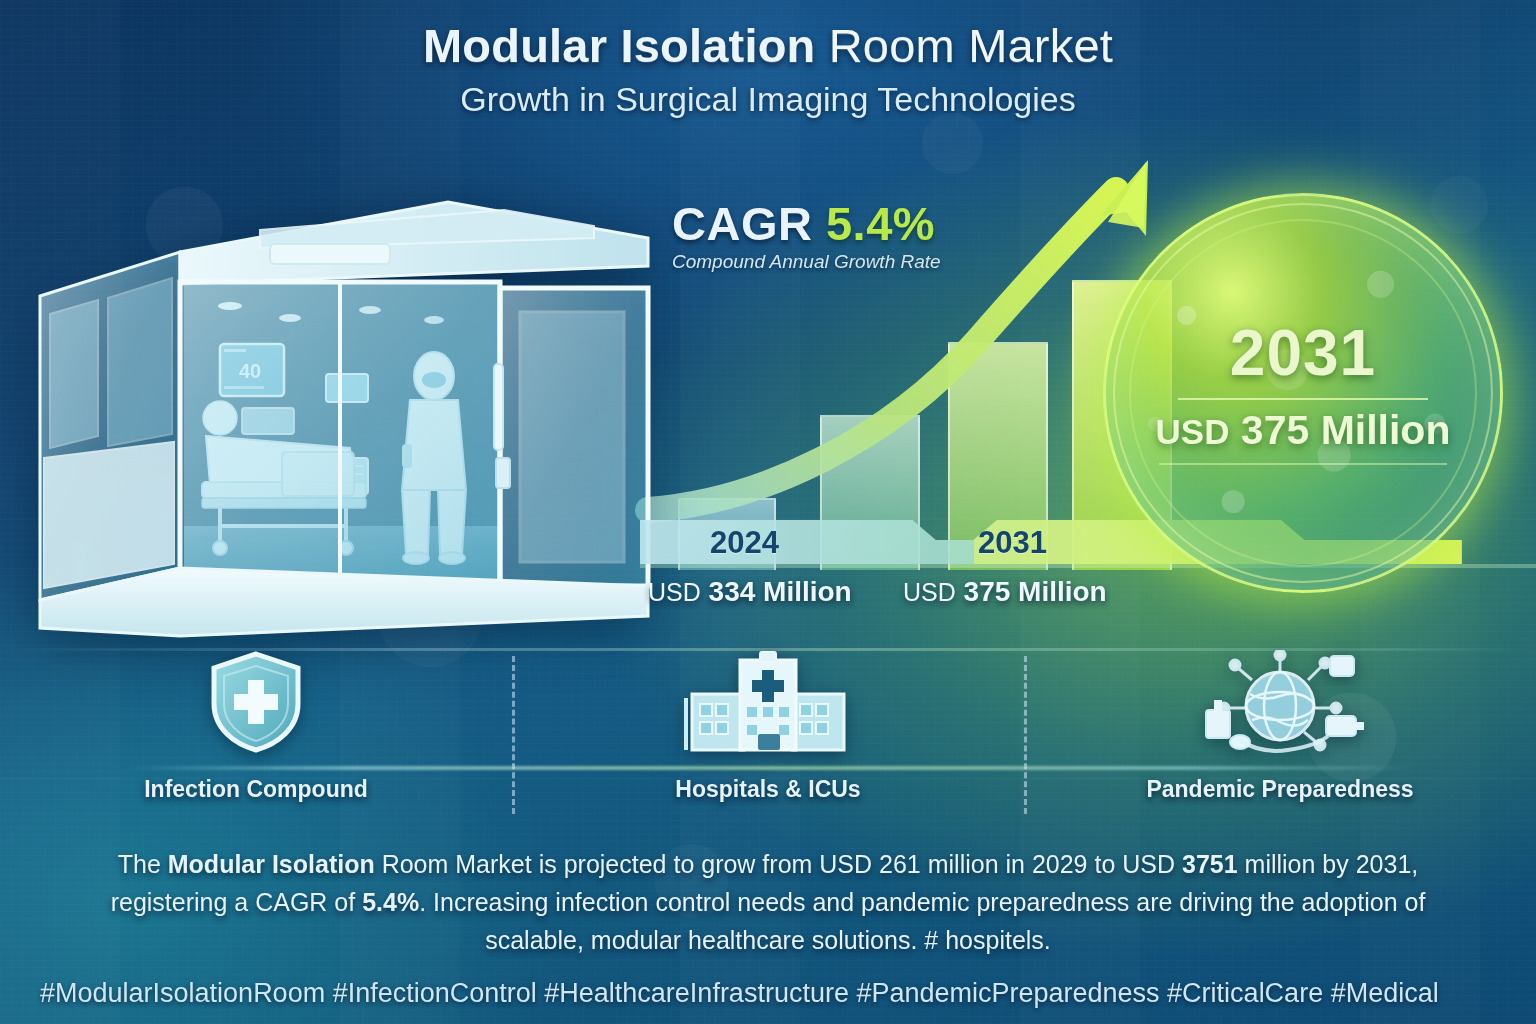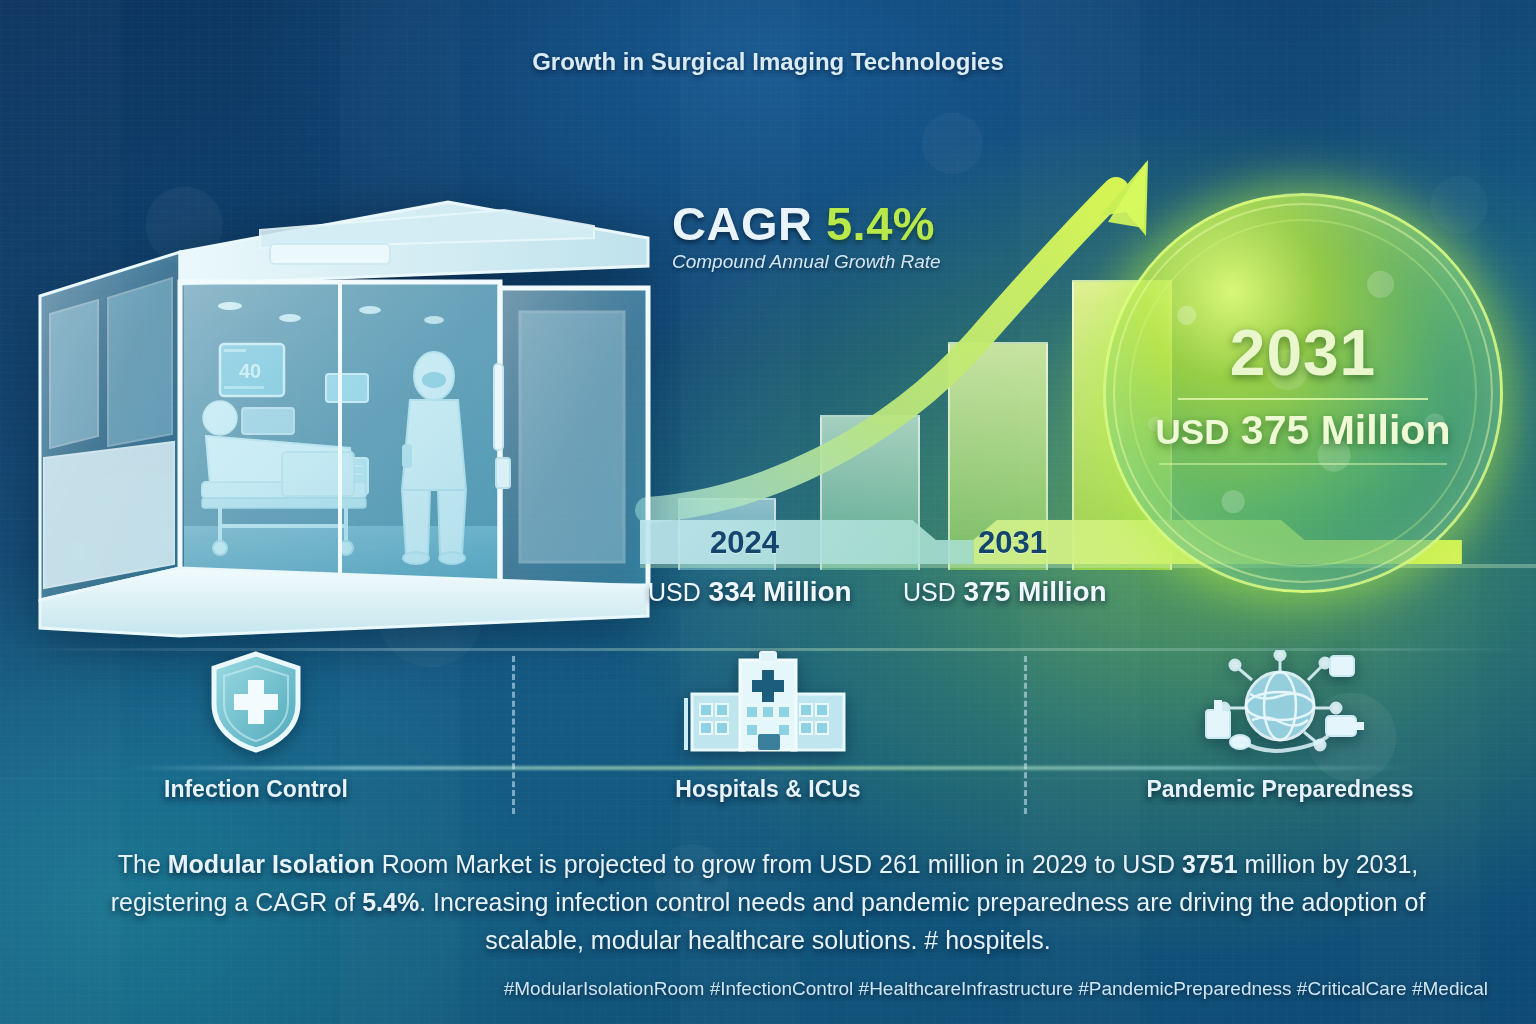--- a/index.html
+++ b/index.html
@@ -44,21 +44,21 @@
 
   
   .hdr { position:absolute; left:0; right:0; top:18px; text-align:center; z-index:6; }
   .title {
     font-size:47px; color:#eaf4fb; letter-spacing:.2px;
     text-shadow:0 3px 6px rgba(0,20,45,.75), 0 1px 0 rgba(255,255,255,.25);
   }
   .title b { font-weight:700; }
   .title span.light { font-weight:400; color:#f0f7fc; }
   .subtitle {
-    margin-top:30px; font-size:24px; font-weight:700; color:#d9ecf6;
+    margin-top:7px; font-size:34px; font-weight:400; color:#d9ecf6;
     text-shadow:0 2px 5px rgba(0,20,45,.7);
   }
 
   
   .room-wrap { position:absolute; left:34px; top:196px; width:620px; height:466px; z-index:5; }
   .room-wrap svg { width:100%; height:100%; display:block; filter:drop-shadow(0 10px 26px rgba(0,25,50,.55)); }
 
   
   .cagr { position:absolute; left:672px; top:196px; z-index:7; }
   .cagr-line { font-size:47px; font-weight:700; letter-spacing:.5px; white-space:nowrap; }
@@ -147,37 +147,38 @@
   
   .glowline { position:absolute; left:120px; right:120px; top:766px; height:4px; z-index:6;
     background:linear-gradient(90deg, rgba(160,230,240,0) 0%, rgba(175,235,235,.55) 18%, rgba(200,245,170,.6) 50%, rgba(175,235,235,.5) 82%, rgba(160,230,240,0) 100%);
     filter:blur(1px); }
 
   
   .para { position:absolute; left:60px; right:60px; top:845px; z-index:7;
           text-align:center; font-size:25px; line-height:38px; color:#e7f3fa;
           text-shadow:0 3px 6px rgba(0,25,50,.8); }
   .para b { font-weight:700; }
-  .tags { position:absolute; left:40px; right:48px; top:978px; z-index:7;
-          text-align:right; font-size:19px; color:#cfe6f5;
+  .tags { position:absolute; left:40px; right:32px; top:978px; z-index:7;
+          text-align:left; font-size:27px; color:#cfe6f5;
           text-shadow:0 2px 5px rgba(0,25,50,.8); }
 
   
   .hr-soft { position:absolute; left:0; right:0; top:648px; height:3px; z-index:5;
     background:linear-gradient(90deg, rgba(200,240,250,0) 0%, rgba(200,240,250,.28) 25%, rgba(210,245,200,.35) 55%, rgba(200,240,250,.2) 85%, rgba(200,240,250,0) 100%); }
 </style>
 </head>
 <body>
 
 <div id="stage">
   <div id="tex1"></div>
   <div id="tex2"></div>
   <div id="tex3"></div>
 
   <div class="hdr">
+    <div class="title"><b>Modular Isolation</b><span class="light"> Room Market</span></div>
     <div class="subtitle">Growth in Surgical Imaging Technologies</div>
   </div>
 
   <div class="room-wrap">
     <svg viewBox="0 0 620 466" xmlns="http://www.w3.org/2000/svg">
       <defs>
         <linearGradient id="glassG" x1="0" y1="0" x2="1" y2="1">
           <stop offset="0%" stop-color="#cfeff6" stop-opacity=".55"></stop>
           <stop offset="50%" stop-color="#8fd4e6" stop-opacity=".42"></stop>
           <stop offset="100%" stop-color="#57b6d2" stop-opacity=".45"></stop>
@@ -367,21 +368,21 @@
               <linearGradient id="shG" x1="0" y1="0" x2="1" y2="1">
             <stop offset="0%" stop-color="#9bdbe2"></stop>
                 <stop offset="100%" stop-color="#4fa8bb"></stop>
           </linearGradient>
             </defs>
           <path d="M48 4 L90 18 V54 C90 78 70 94 48 100 C26 94 6 78 6 54 V18 Z" fill="url(#shG)" stroke="#e9f8fb" stroke-width="5"></path>
           <path d="M48 16 L80 26 V54 C80 73 64 86 48 91 C32 86 16 73 16 54 V26 Z" fill="none" stroke="#cdeef3" stroke-width="2" opacity=".6"></path>
           <path d="M40 30 h16 v14 h14 v16 h-14 v14 h-16 v-14 h-14 v-16 h14 z" fill="#f2fcfe"></path>
         </svg>
       </div>
-      <div class="f-label">Infection Control</div>
+      <div class="f-label">Infection Compound</div>
     </div>
 
     <div class="feature">
       <div class="f-icon">
         <svg width="168" height="104" viewBox="0 0 168 104">
           <rect x="8" y="44" width="52" height="56" fill="#bfe6ee" stroke="#e9f8fb" stroke-width="3"></rect>
           <rect x="108" y="44" width="52" height="56" fill="#bfe6ee" stroke="#e9f8fb" stroke-width="3"></rect>
           <rect x="56" y="10" width="56" height="90" fill="#e6f7fb" stroke="#f2fcfe" stroke-width="3"></rect>
           <rect x="76" y="2" width="16" height="10" rx="2" fill="#dff3f9" stroke="#eaf8fb" stroke-width="2"></rect>
           <path d="M78 20 h12 v10 h10 v12 h-10 v10 h-12 v-10 h-10 v-12 h10 z" fill="#1c5d7e"></path>

